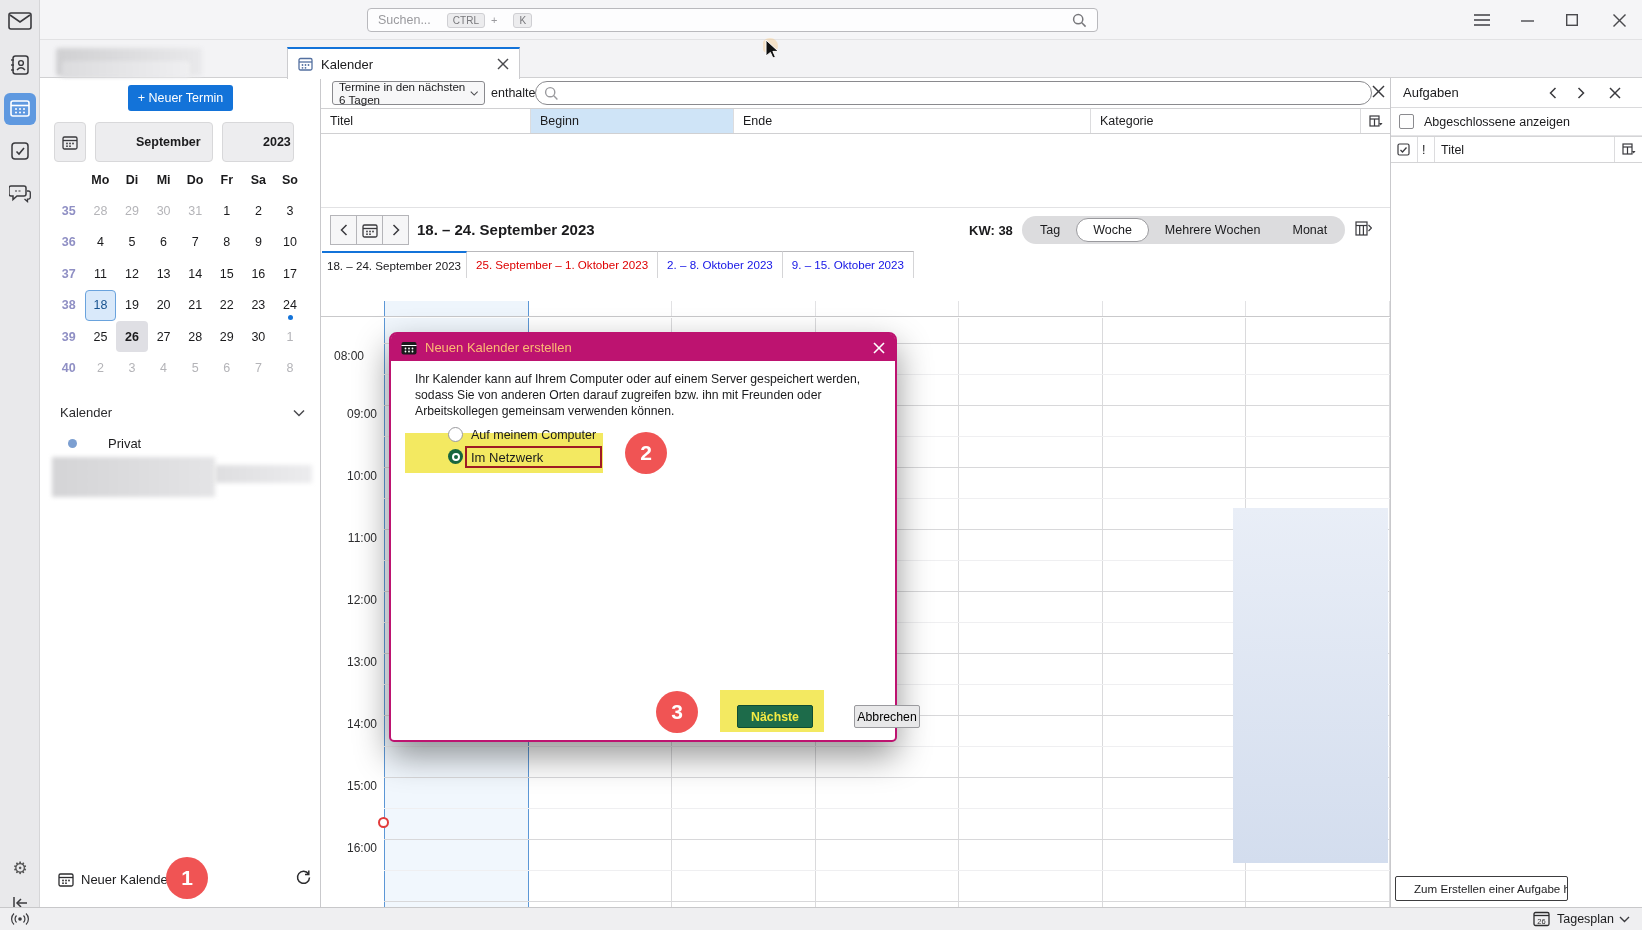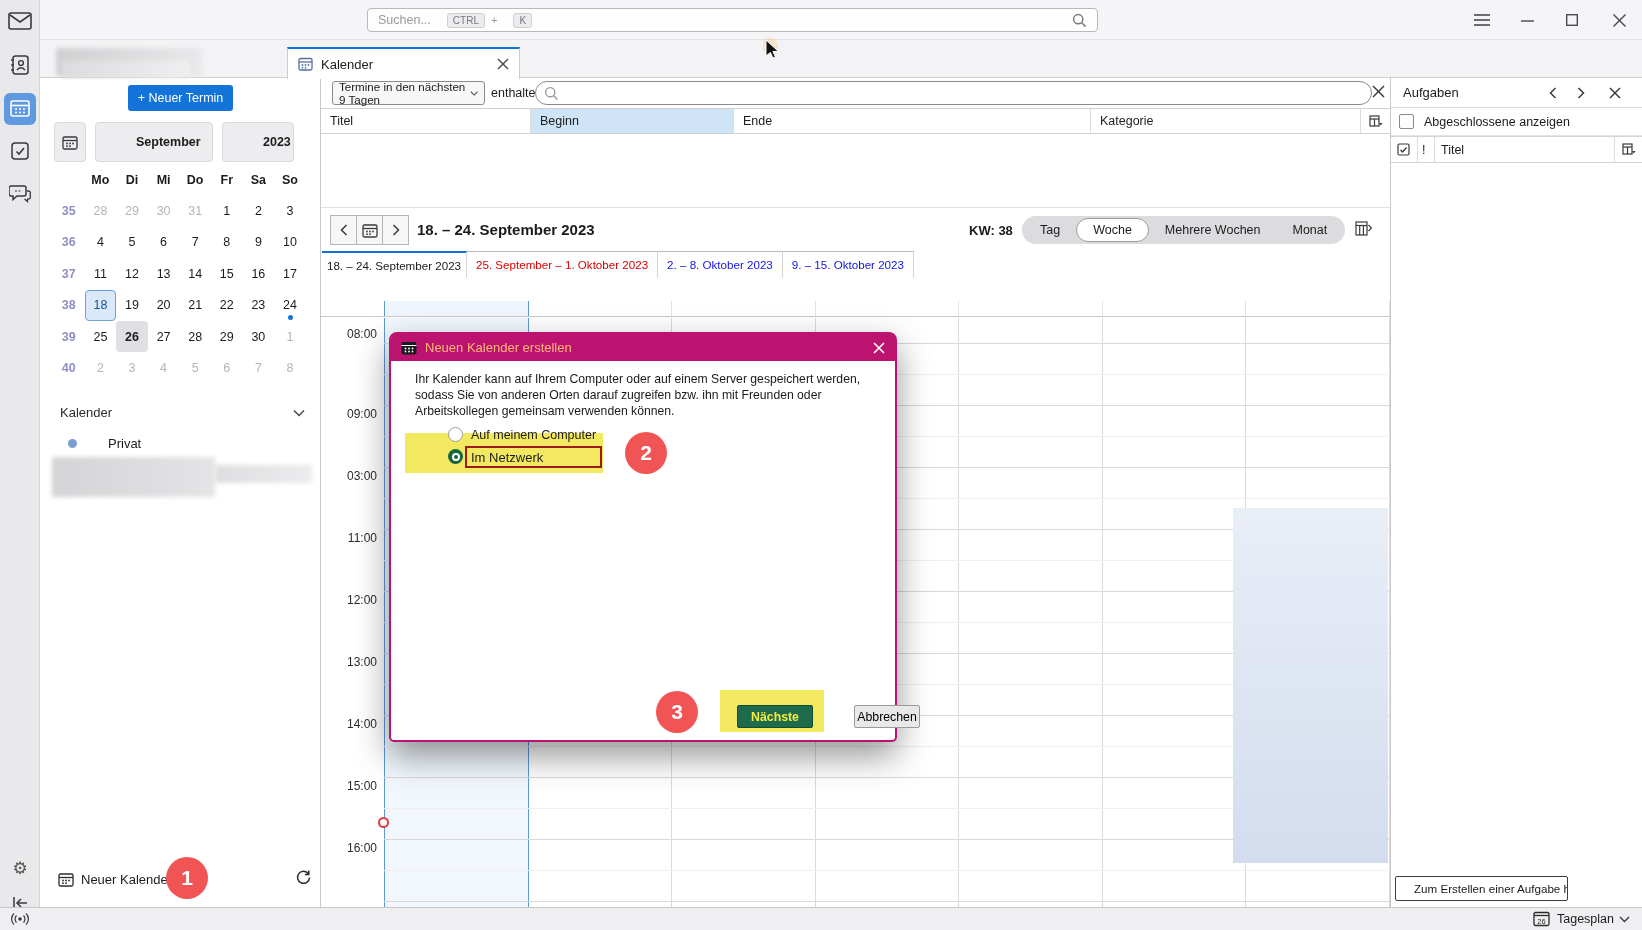--- a/index.html
+++ b/index.html
@@ -375,21 +375,21 @@
     <svg width="17" height="17" viewBox="0 0 17 17">
         <path d="M13.5 5 A6 6 0 1 0 14.5 8.5" fill="none" stroke="#2c2c2e" stroke-width="1.5"></path>
         <path d="M13.8 1.5 L13.8 5.4 L10 5.4" fill="none" stroke="#2c2c2e" stroke-width="1.5"></path>
       </svg>
   </div>
 </div>
 
 <div id="main">
   <div id="filter-row">
     <div id="range-select">
-      <span>Termine in den nächsten 9 Tagen</span>
+      <span>Termine in den nächsten 6 Tagen</span>
       <svg width="11" height="7" viewBox="0 0 11 7">
           <path d="M1 1 L5.5 5.5 L10 1" fill="none" stroke="#4a4a4e" stroke-width="1.4"></path>
         </svg>
     </div>
     <span id="contains-lbl">enthalten</span>
     <div id="filter-search">
       <svg width="15" height="15" viewBox="0 0 15 15">
           <circle cx="6.2" cy="6.2" r="4.6" fill="none" stroke="#9a9a9e" stroke-width="1.4"></circle>
           <line x1="9.8" y1="9.8" x2="13.4" y2="13.4" stroke="#9a9a9e" stroke-width="1.4"></line>
         </svg>
@@ -500,23 +500,23 @@
         <div class="hhalf" style="top: 304px;"></div>
         <div class="hline" style="top: 335px;"></div>
         <div class="hhalf" style="top: 366px;"></div>
         <div class="hline" style="top: 397px;"></div>
         <div class="hhalf" style="top: 428px;"></div>
         <div class="hline" style="top: 459px;"></div>
         <div class="hhalf" style="top: 490px;"></div>
         <div class="hline" style="top: 521px;"></div>
         <div class="hhalf" style="top: 552px;"></div>
         <div class="hline" style="top: 583px;"></div>
-        <div class="tlabel" style="top: 9px;">08:00</div>
+        <div class="tlabel" style="top: 31px; text-align: center;">08:00</div>
         <div class="tlabel" style="top: 89px;">09:00</div>
-        <div class="tlabel" style="top: 151px;">03:00</div>
+        <div class="tlabel" style="top: 151px;">10:00</div>
         <div class="tlabel" style="top: 213px;">11:00</div>
         <div class="tlabel" style="top: 275px;">12:00</div>
         <div class="tlabel" style="top: 337px;">13:00</div>
         <div class="tlabel" style="top: 399px;">14:00</div>
         <div class="tlabel" style="top: 461px;">15:00</div>
         <div class="tlabel" style="top: 523px;">16:00</div>
       </div>
     <div id="satblock"></div>
     <div id="nowdot"></div>
   </div>

